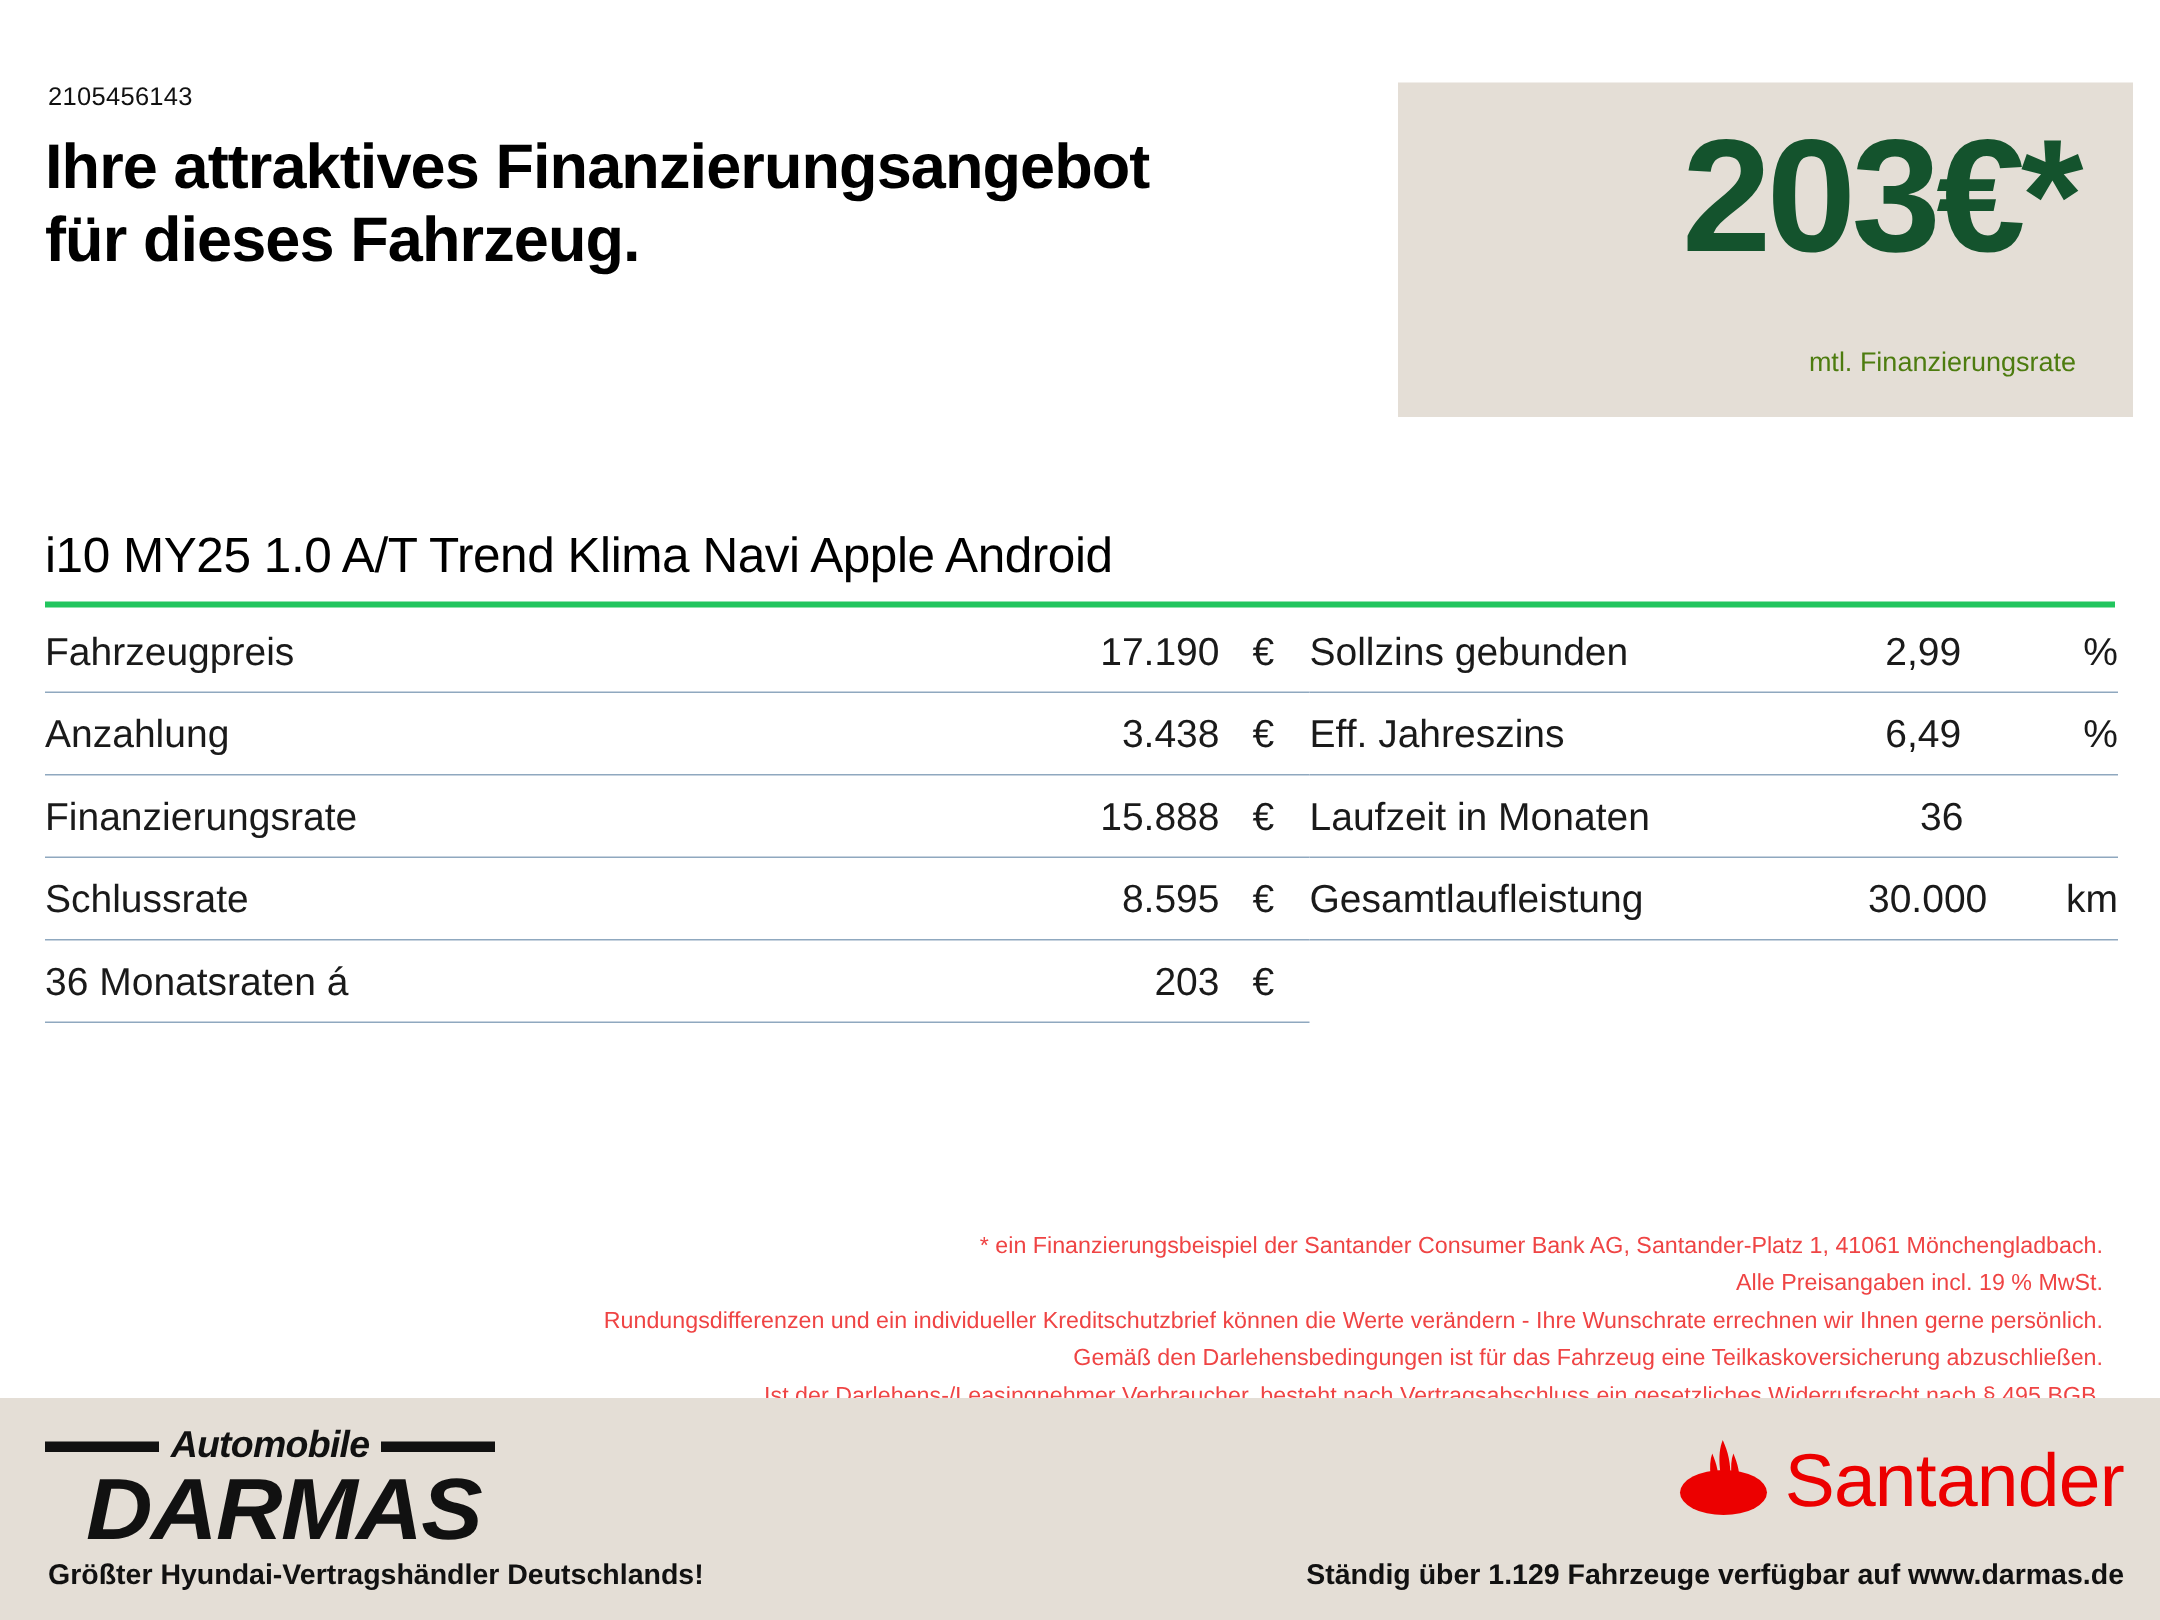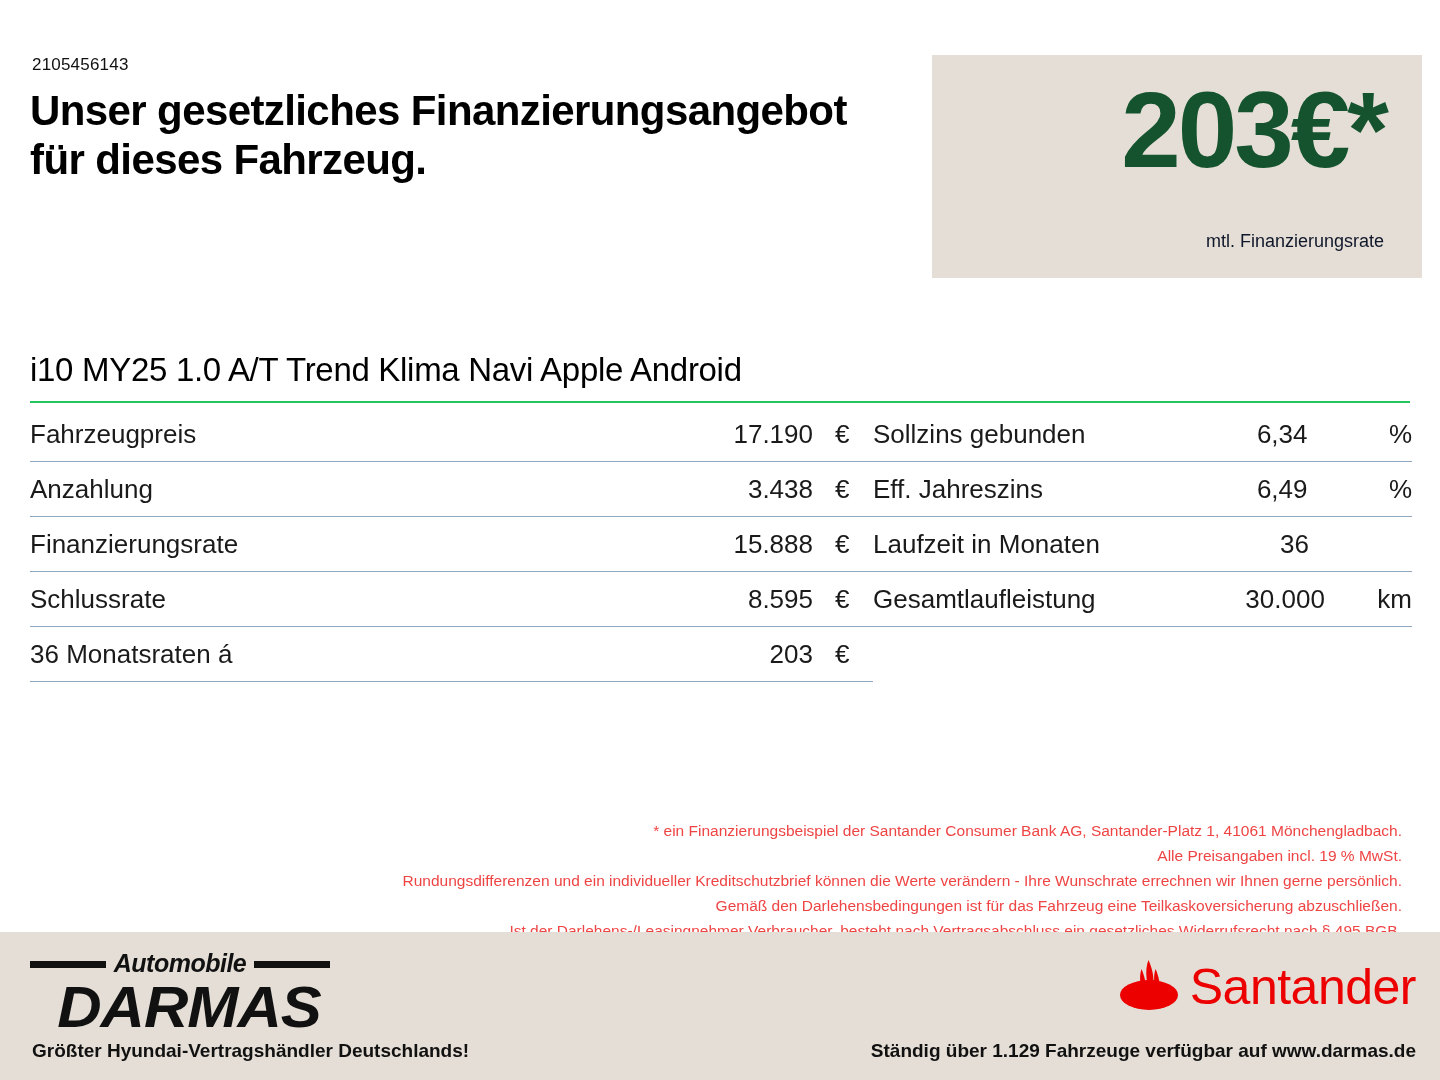--- a/index.html
+++ b/index.html
@@ -63,36 +63,36 @@
     line-height: 1;
     color: #14532d;
     white-space: nowrap;
   }
   #price-caption {
     position: absolute;
     right: 38px;
     bottom: 26px;
     font-size: 18px;
     font-weight: 400;
-    color: #0f172a;
+    color: #4d7c0f;
     white-space: nowrap;
   }
 
   
   #vehicle-title {
     position: absolute;
     left: 30px;
     top: 351px;
     width: 1380px;
     font-size: 33px;
     font-weight: 400;
     letter-spacing: -0.3px;
     color: #000;
     padding-bottom: 12px;
-    border-bottom: 2px solid #22c55e;
+    border-bottom: 4px solid #22c55e;
     box-sizing: border-box;
     white-space: nowrap;
   }
 
   
   #specs {
     position: absolute;
     left: 30px;
     top: 407px;
     width: 1382px;
@@ -246,21 +246,21 @@
     color: #111;
     white-space: nowrap;
   }
 </style>
 </head>
 <body>
 
 <div id="header">
   <div id="ref-number">2105456143</div>
   <div id="headline">
-    <div>Unser gesetzliches Finanzierungsangebot</div>
+    <div>Ihre attraktives Finanzierungsangebot</div>
     <div>für dieses Fahrzeug.</div>
   </div>
 </div>
 
 <div id="price-box">
   <div id="price-amount">203€*</div>
   <div id="price-caption">mtl. Finanzierungsrate</div>
 </div>
 
 <div id="vehicle-title">i10 MY25 1.0 A/T Trend Klima Navi Apple Android</div>
@@ -268,21 +268,21 @@
 <div id="specs">
 
   <div class="spec-row">
     <div class="spec-cell left">
       <span class="spec-label">Fahrzeugpreis</span>
       <span class="spec-value">17.190</span>
       <span class="spec-unit">€</span>
     </div>
     <div class="spec-cell right">
       <span class="spec-label">Sollzins gebunden</span>
-      <span class="spec-value">6,34</span>
+      <span class="spec-value">2,99</span>
       <span class="spec-unit">%</span>
     </div>
   </div>
 
   <div class="spec-row">
     <div class="spec-cell left">
       <span class="spec-label">Anzahlung</span>
       <span class="spec-value">3.438</span>
       <span class="spec-unit">€</span>
     </div>

